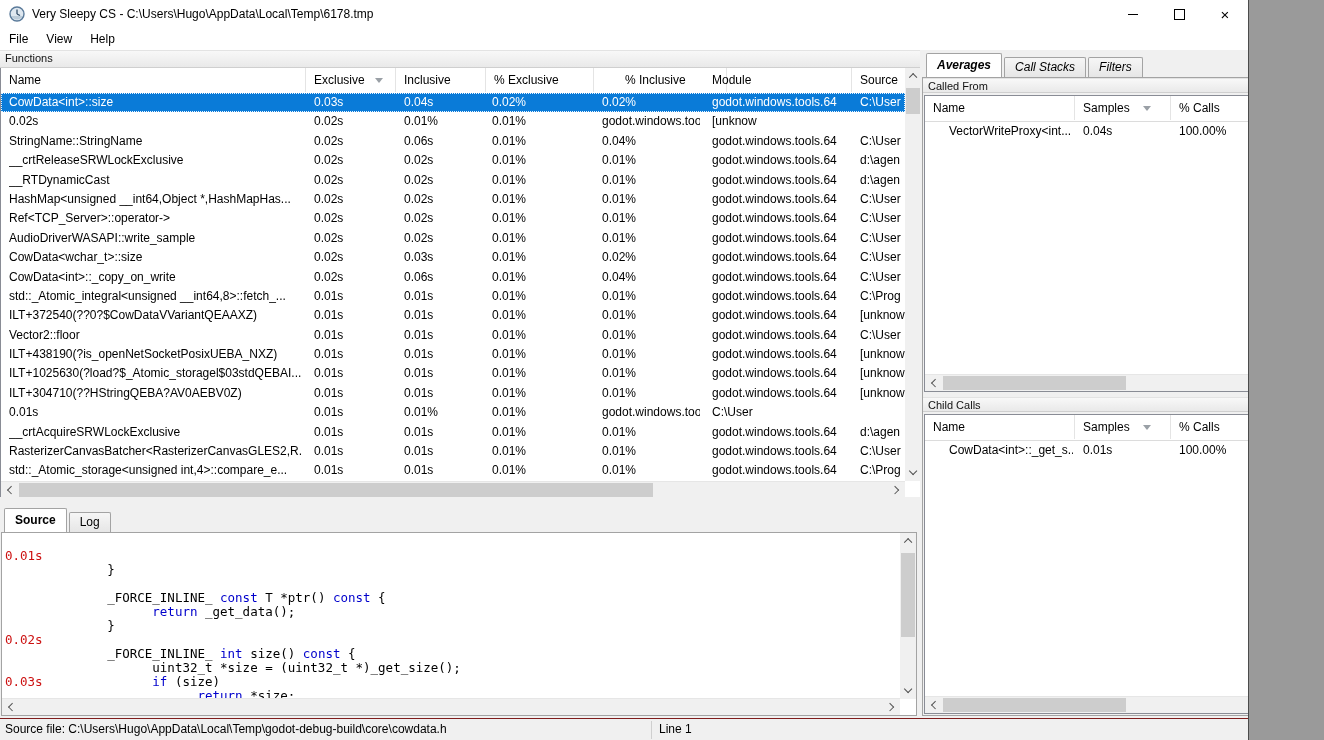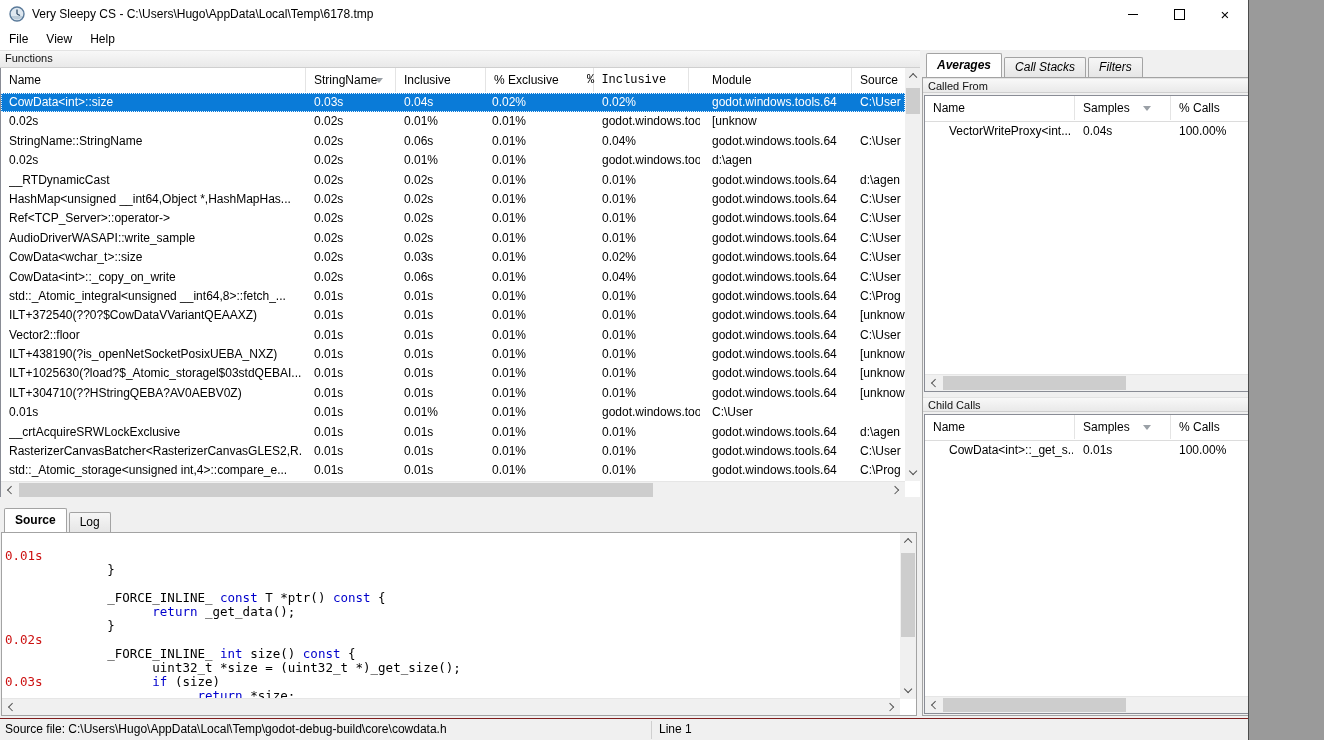--- a/index.html
+++ b/index.html
@@ -24,21 +24,21 @@
   .functions-caption{position:absolute;left:0;top:50px;width:920px;height:16px;}
   
   .ft{position:absolute;left:0;top:68px;width:920px;height:429px;background:#fff;border-left:1px solid #898c95;}
   .ft-header{position:absolute;left:0;top:0;width:904px;height:25px;background:#fff;border-bottom:1px solid #dcdcdc;}
   .ft-header .hcell{position:absolute;top:0;height:24px;line-height:24px;padding-left:8px;border-right:1px solid #e4e4e4;
     overflow:hidden;white-space:nowrap;box-sizing:border-box;}
   .ft-header .hcell:nth-of-type(1){left:0;width:305px;}
   .ft-header .hcell:nth-of-type(2){left:305px;width:90px;}
   .ft-header .hcell:nth-of-type(3){left:395px;width:90px;}
   .ft-header .hcell:nth-of-type(4){left:485px;width:108px;}
-  .ft-header .hcell:nth-of-type(5){left:578px;width:110px;font-family:Liberation Mono, monospace;}
+  .ft-header .hcell:nth-of-type(5){left:616px;width:110px;}
   .ft-header .hcell:nth-of-type(6){left:703px;width:148px;}
   .ft-header .hcell:nth-of-type(7){left:851px;width:53px;border-right:none;}
   .sort-arrow{width:0;height:0;border-left:4px solid transparent;border-right:4px solid transparent;border-top:5px solid #9aa0a6;position:absolute;}
   .ft-sort{left:374px;top:10px;}
   .ft-body{position:absolute;left:0;top:25px;width:904px;height:388px;overflow:hidden;}
   .fr{position:relative;height:19.4px;line-height:19.4px;white-space:nowrap;}
   .fr>span{position:absolute;top:0;height:19.4px;overflow:hidden;}
   .fr>span:nth-of-type(1){left:8px;width:294px;}
   .fr>span:nth-of-type(2){left:313px;width:78px;}
   .fr>span:nth-of-type(3){left:403px;width:78px;}
@@ -153,21 +153,21 @@
       <span class="menu-item">View</span>
       <span class="menu-item">Help</span>
     </div>
 
   <div class="caption functions-caption">Functions</div>
 
   <div class="ft">
     <div class="ft-header">
 
     <div class="hcell">Name</div>
-        <div class="hcell">StringName</div>
+        <div class="hcell">Exclusive</div>
         <div class="hcell">Inclusive</div>
         <div class="hcell">% Exclusive</div>
         <div class="hcell">% Inclusive</div>
         <div class="hcell">Module</div>
         <div class="hcell">Source</div>
       </div>
     <div class="sort-arrow ft-sort"></div>
     <div class="ft-body">
 
     <div class="fr selected">
@@ -190,20 +190,21 @@
         <div class="fr">
           <span>StringName::StringName</span>
           <span>0.02s</span>
           <span>0.06s</span>
           <span>0.01%</span>
           <span>0.04%</span>
           <span>godot.windows.tools.64</span>
           <span>C:\User</span>
         </div>
         <div class="fr">
+          <span>__crtReleaseSRWLockExclusive</span>
           <span>0.02s</span>
           <span>0.02s</span>
           <span>0.01%</span>
           <span>0.01%</span>
           <span>godot.windows.tools.64</span>
           <span>d:\agen</span>
         </div>
         <div class="fr">
           <span>__RTDynamicCast</span>
           <span>0.02s</span>

